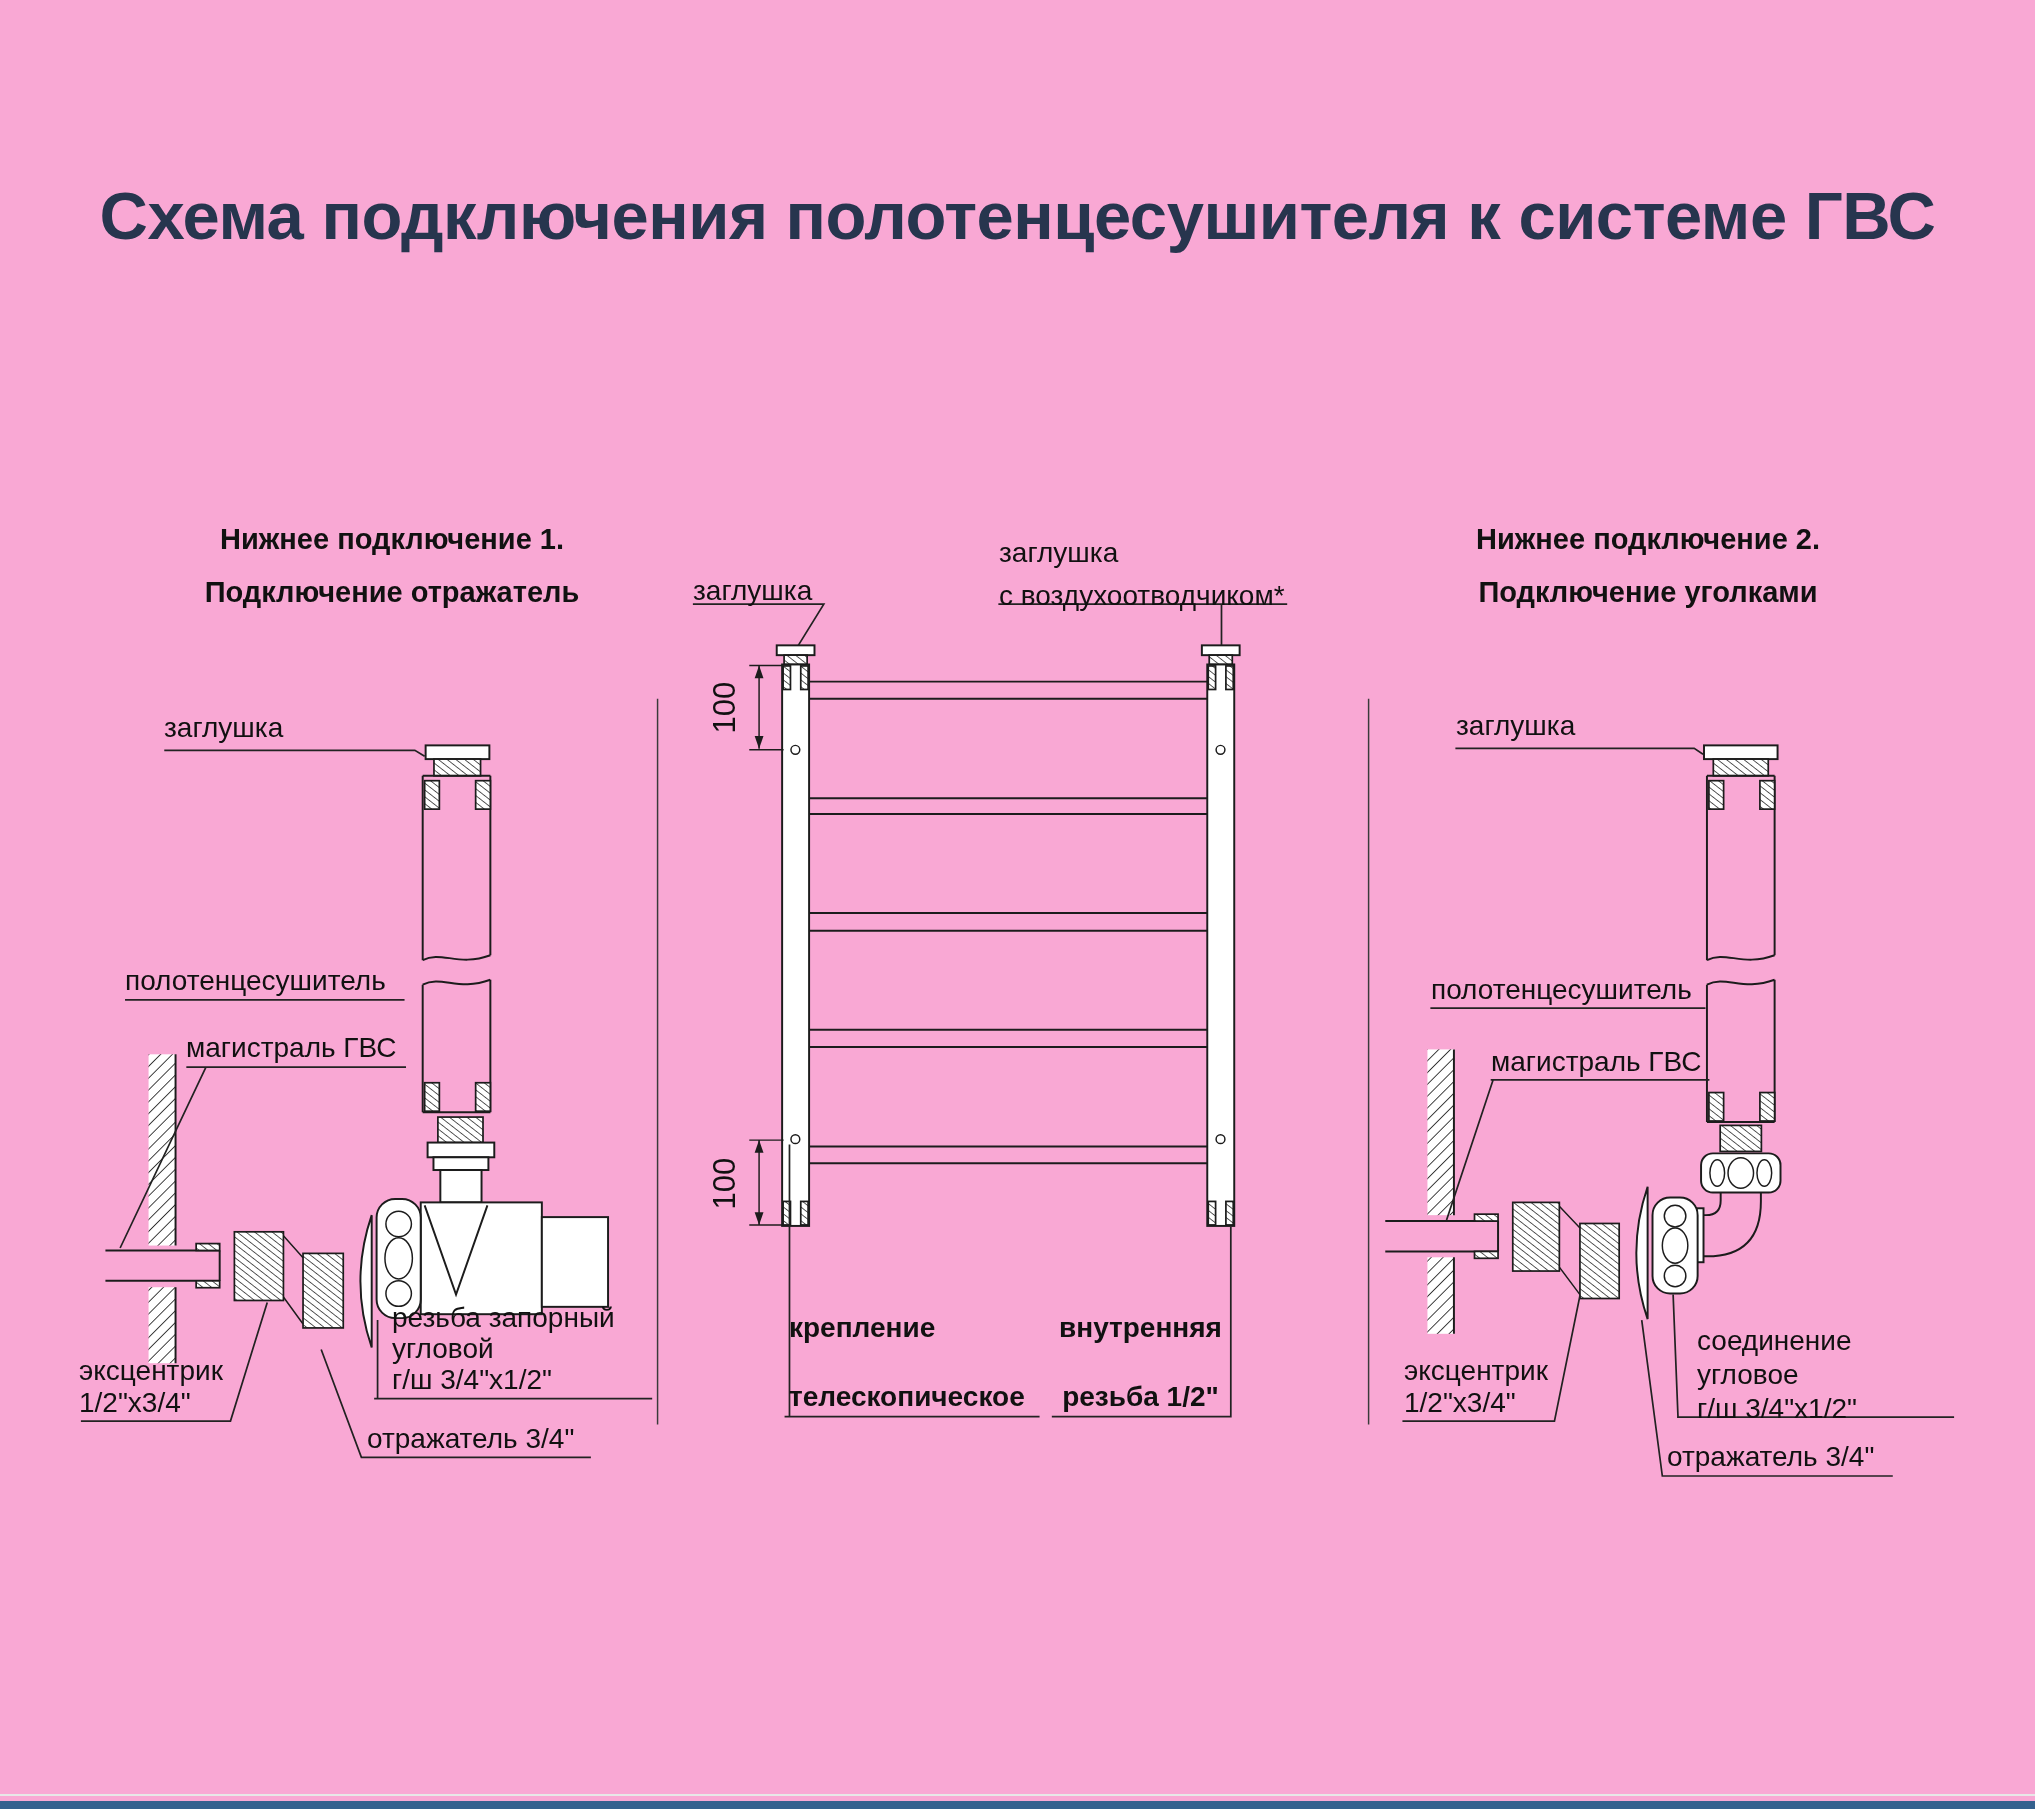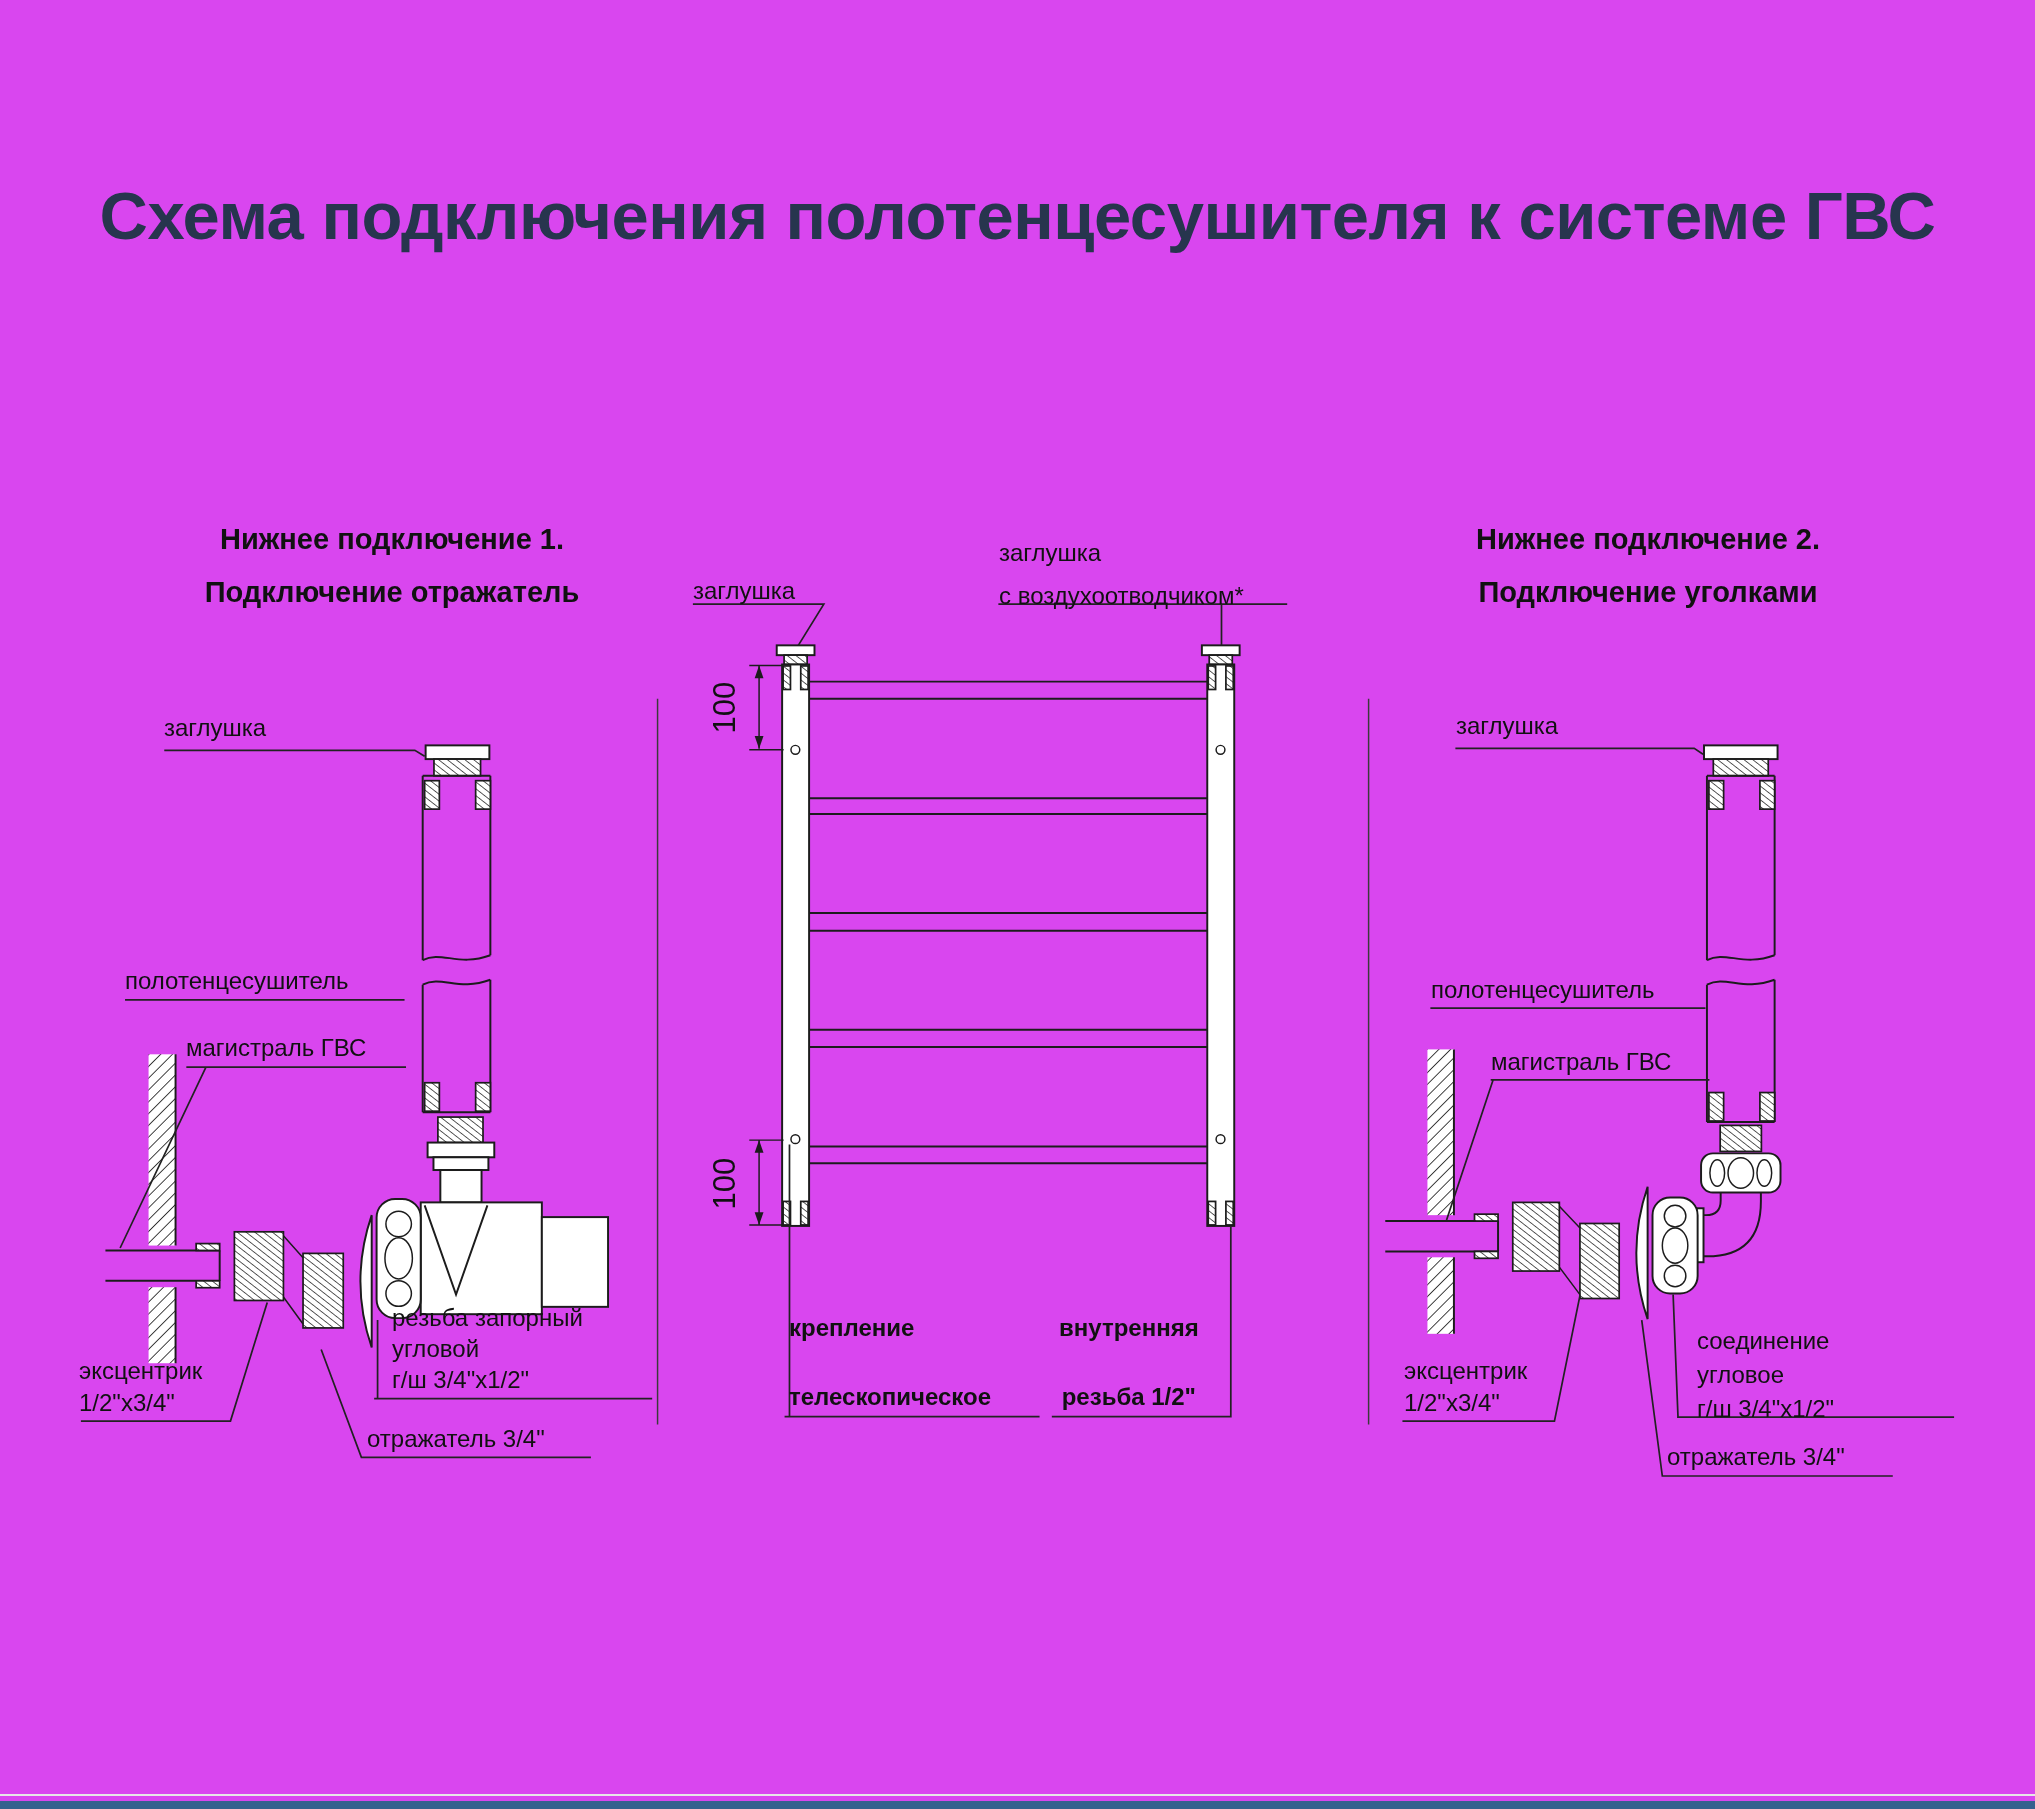--- a/index.html
+++ b/index.html
@@ -1,22 +1,22 @@
 <!DOCTYPE html>
 <html style="font-size:7.8px"><head>
 <meta charset="utf-8">
 <style>
   html,body{margin:0;padding:0;background:#fff;}
-  #stage{position:relative;width:2035px;height:1809px;background:#d946ef;overflow:hidden;
+  #stage{position:relative;width:2035px;height:1809px;background:#f9a8d4;overflow:hidden;
          font-family:"Liberation Sans","DejaVu Sans",sans-serif;color:#161616;}
   .abs{position:absolute;}
   #title{left:0;top:177px;width:2035px;text-align:center;font-size:67px;font-weight:bold;
          letter-spacing:-0.5px;color:#27354e;}
   .hdr{width:392px;text-align:center;font-weight:bold;font-size:29px;color:#111;}
-  .lbl{font-size:24px;color:#111;white-space:pre;line-height:32px;}
+  .lbl{font-size:28px;color:#111;white-space:pre;line-height:32px;}
   .lh70{line-height:34px;margin-top:20px;}
   .lh64{line-height:31px;}
   .lh88{line-height:43px;}
   .lh140{line-height:69px;font-weight:bold;}
   .dim{width:74px;height:59px;text-align:center;font-size:31px;color:#111;
        transform:rotate(-90deg);transform-origin:50% 50%;}
   #footer-line{left:0;top:1794px;width:2035px;height:1.5px;background:#e7e7e7;}
   #footer-bar{left:0;top:1801px;width:2035px;height:8.3px;background:#35618e;}
   svg{position:absolute;left:0;top:0;}
   .ln{stroke:#1c1c1c;stroke-width:4;fill:none;}

